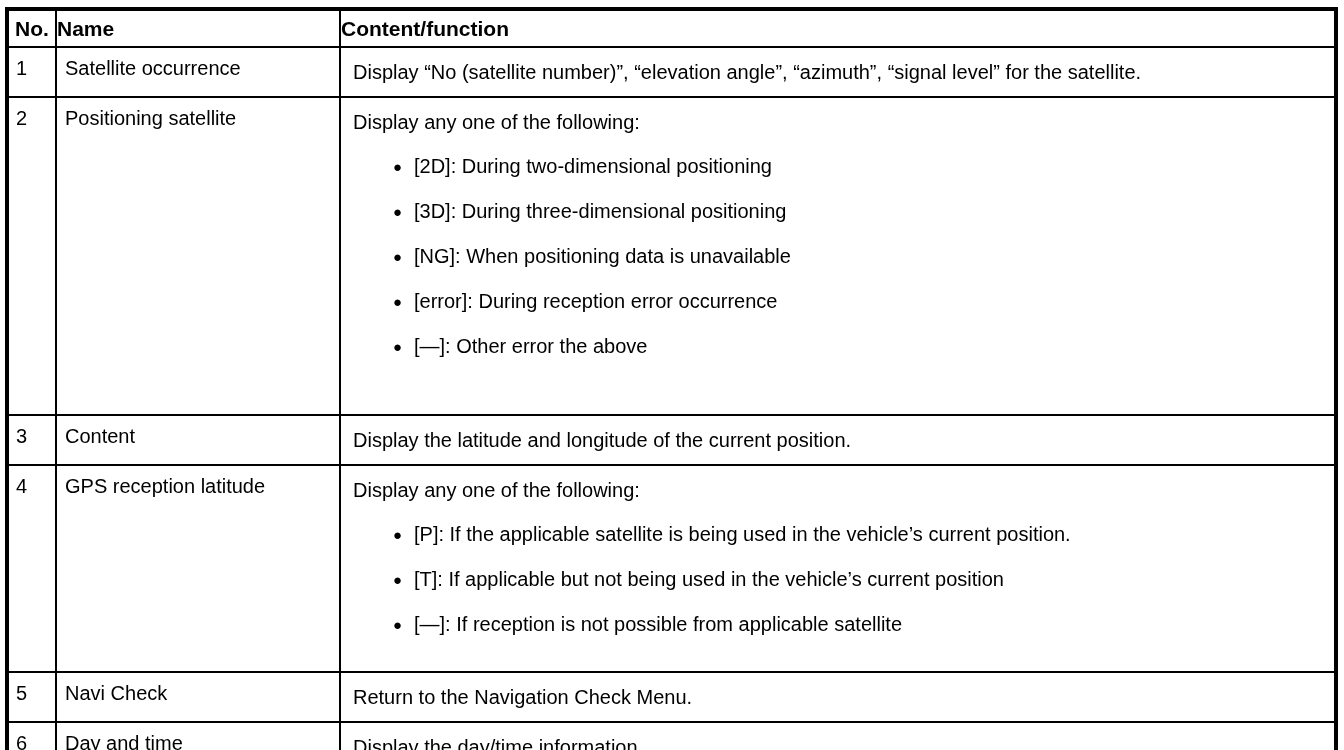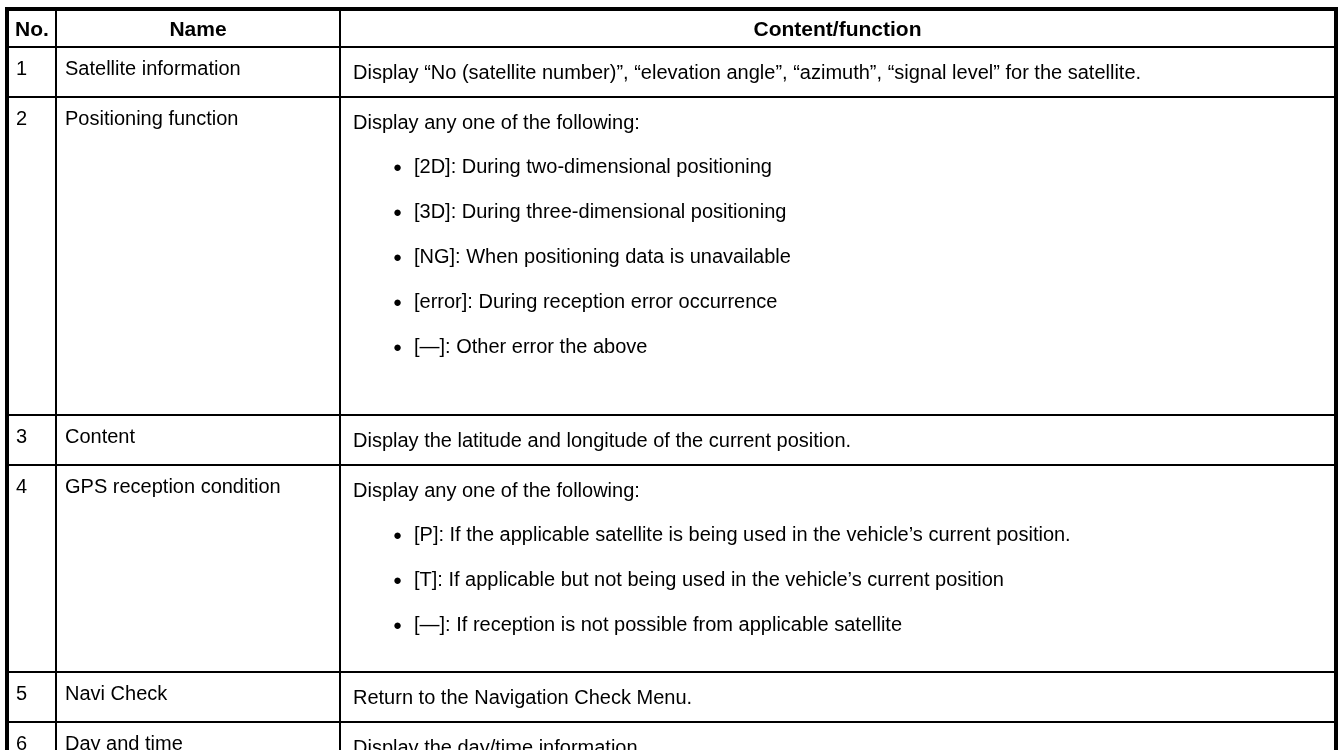--- a/index.html
+++ b/index.html
@@ -37,21 +37,21 @@
     overflow: hidden;
   }
   col.c-no   { width: 49px; }
   col.c-name { width: 284px; }
   
 
   thead tr { height: 38px; }
   th {
     font-weight: bold;
     font-size: 21px;
-    text-align: center;
+    text-align: left;
     vertical-align: middle;
     background: #ffffff;
   }
   th.h-no { text-align: center; }
 
   tbody td {
     vertical-align: top;
     background: #ffffff;
   }
   td .cell-pad {
@@ -96,35 +96,35 @@
         <th>Name</th>
         <th>Content/function</th>
       </tr>
     </thead>
     <tbody id="table-body">
   <tr>
     <td class="col-no">
             <div class="cell-pad">1</div>
           </td>
     <td class="col-name">
-            <div class="cell-pad">Satellite information</div>
+            <div class="cell-pad">Satellite occurrence</div>
           </td>
     <td class="col-content">
       <div class="cell-pad">
         <div class="intro">Display “No (satellite number)”, “elevation angle”, “azimuth”, “signal level” for the satellite.</div>
       </div>
     </td>
   </tr>
 
   <tr>
     <td class="col-no">
             <div class="cell-pad">2</div>
           </td>
     <td class="col-name">
-            <div class="cell-pad">Positioning function</div>
+            <div class="cell-pad">Positioning satellite</div>
           </td>
     <td class="col-content">
       <div class="cell-pad">
         <div class="intro">Display any one of the following:</div>
       <div class="bullet-line"><span class="bullet-glyph">●</span><span>[2D]: During two-dimensional positioning</span></div>
               <div class="bullet-line"><span class="bullet-glyph">●</span><span>[3D]: During three-dimensional positioning</span></div>
               <div class="bullet-line"><span class="bullet-glyph">●</span><span>[NG]: When positioning data is unavailable</span></div>
               <div class="bullet-line"><span class="bullet-glyph">●</span><span>[error]: During reception error occurrence</span></div>
               <div class="bullet-line"><span class="bullet-glyph">●</span><span>[—]: Other error the above</span></div>
             </div>
@@ -143,21 +143,21 @@
         <div class="intro">Display the latitude and longitude of the current position.</div>
       </div>
     </td>
   </tr>
 
   <tr>
     <td class="col-no">
             <div class="cell-pad">4</div>
           </td>
     <td class="col-name">
-            <div class="cell-pad">GPS reception condition</div>
+            <div class="cell-pad">GPS reception latitude</div>
           </td>
     <td class="col-content">
       <div class="cell-pad">
         <div class="intro">Display any one of the following:</div>
       <div class="bullet-line"><span class="bullet-glyph">●</span><span>[P]: If the applicable satellite is being used in the vehicle’s current position.</span></div>
               <div class="bullet-line"><span class="bullet-glyph">●</span><span>[T]: If applicable but not being used in the vehicle’s current position</span></div>
               <div class="bullet-line"><span class="bullet-glyph">●</span><span>[—]: If reception is not possible from applicable satellite</span></div>
             </div>
     </td>
   </tr>

